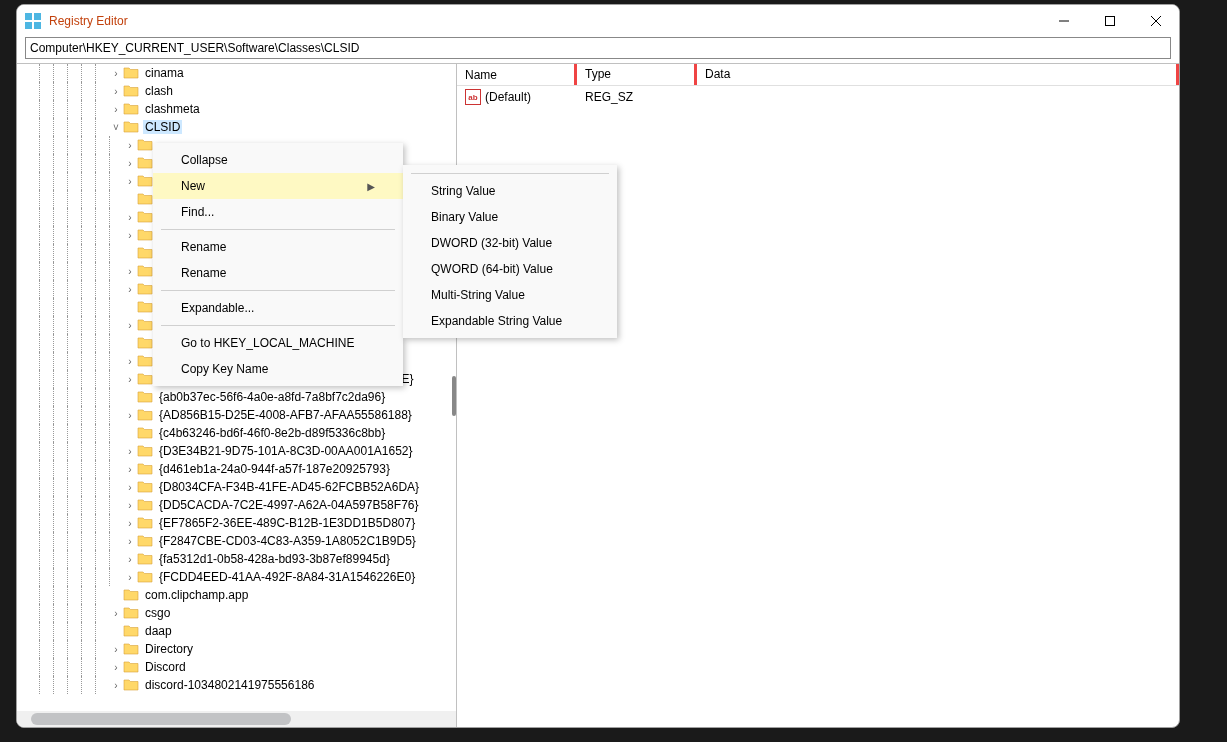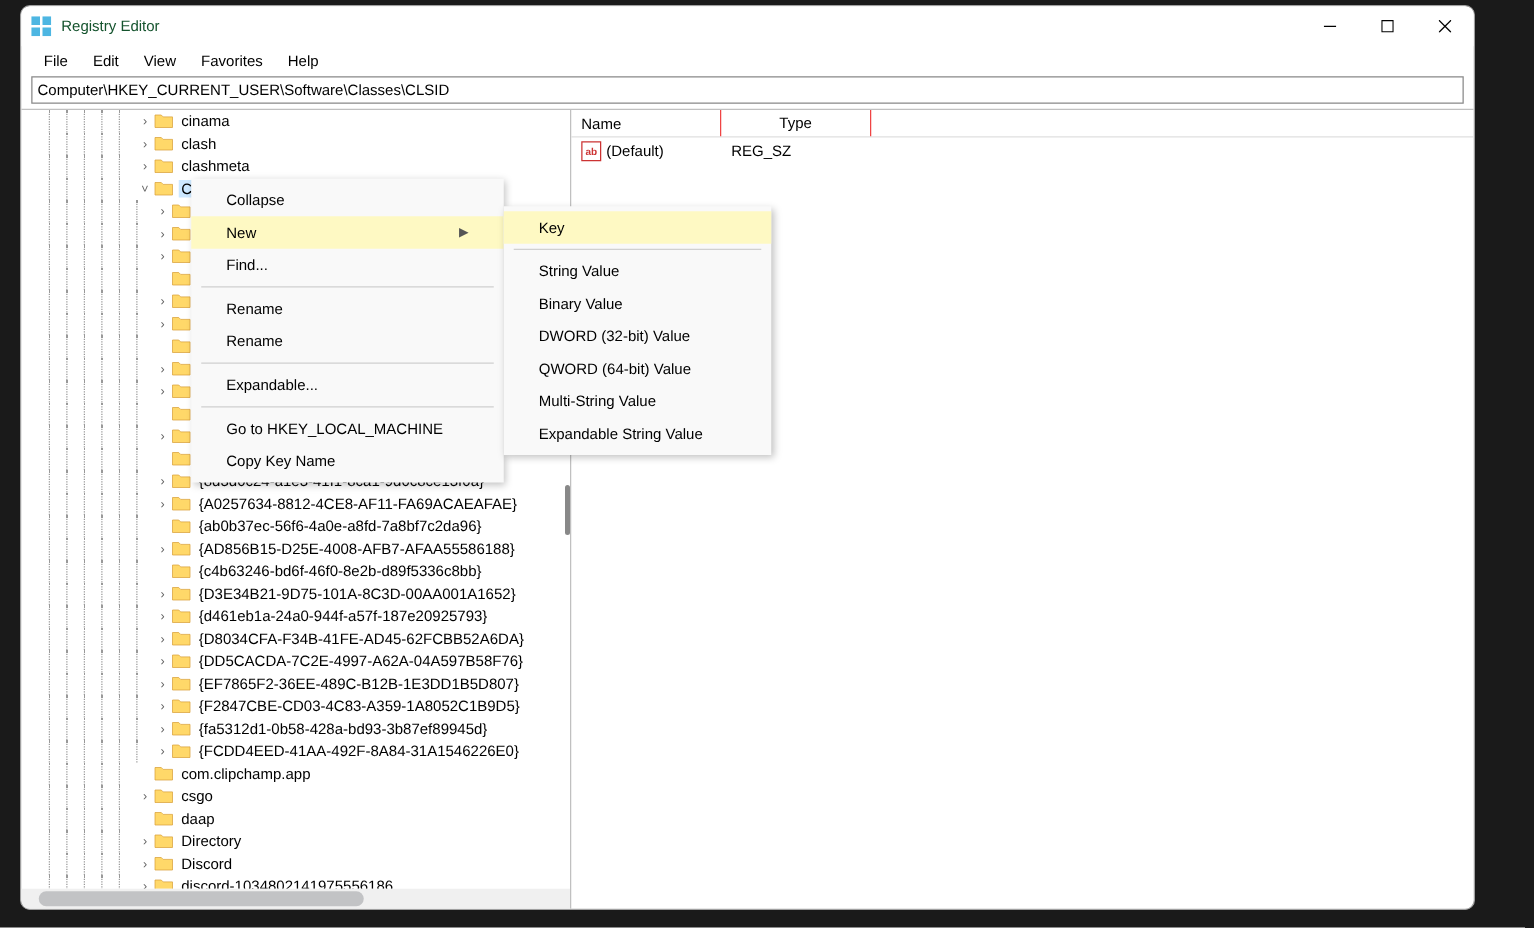--- a/index.html
+++ b/index.html
@@ -7,21 +7,21 @@
   .window {
     position: absolute; left: 16px; top: 4px; width: 1164px; height: 724px;
     background: #ffffff; border: 1px solid #a0a0a0; border-radius: 8px; overflow: hidden;
     display: flex; flex-direction: column;
   }
   .titlebar {
     height: 32px; display: flex; align-items: center; padding-left: 8px;
     background: #ffffff; border-bottom: 0px;
   }
   .titlebar .app-icon { width: 16px; height: 16px; margin-right: 8px; display:flex;align-items:center;justify-content:center;}
-  .titlebar .title { font-size: 12px; color: #14532d; }
+  .titlebar .title { font-size: 12px; color: #c2410c; }
   .win-controls { margin-left: auto; display: flex; }
   .win-btn { width: 46px; height: 32px; display:flex;align-items:center;justify-content:center; }
   .menubar { height: 24px; display: flex; align-items: center; padding-left: 8px; gap: 0; font-size: 12px; }
   .menubar .menu-item { padding: 2px 10px; cursor: default; }
   .addressbar {
     height: 22px; border: 1px solid #888; margin: 0 8px 4px 8px; font-size: 12px;
     display: flex; align-items: center; padding: 0 4px;
   }
   .client { flex: 1; display: flex; border-top: 1px solid #c0c0c0; min-height:0; }
   .tree-pane { width: 440px; border-right: 1px solid #c0c0c0; overflow: hidden; position: relative; }
@@ -30,21 +30,21 @@
   .indent { flex: 0 0 auto; }
   .toggle { width: 14px; text-align: center; color: #666; font-size: 10px; user-select:none; cursor:default;}
   .folder-icon { width: 16px; height: 14px; margin-right: 4px; display:inline-flex; }
   .label { padding: 0 2px; }
   .selected { background: #cde8ff; }
   .hscroll { position:absolute; bottom:0; left:0; right:0; height:16px; background:#f0f0f0; }
   .hscroll .thumb { position:absolute; left:14px; top:2px; height:12px; width:260px; background:#c2c3c5; border-radius:6px;}
   .grip { position:absolute; right:0; top:50%; width:4px; height:40px; transform:translateY(-50%); background:#888; border-radius:2px;}
   .values-pane { flex: 1; position: relative; }
   .val-header { display:flex; height:22px; font-size:12px; border-bottom:1px solid #e0e0e0; }
-  .val-header div { padding:3px 8px; border-right:1px solid #ef4444;text-align:center; }
+  .val-header div { padding:3px 8px; border-right:3px solid #ef4444; }
   .val-row { display:flex; height:22px; font-size:12px; align-items:center; }
   .val-row div { padding:0 8px; }
   .val-icon { width:16px;height:16px;display:inline-flex;align-items:center;justify-content:center;margin-right:4px;border:1px solid #cc3333;background:#fff;font-size:8px;color:#cc3333;font-weight:bold; }
   .col-name { width:120px; display:flex; align-items:center;}
   .col-type { width:120px;}
   .col-data { flex:1;}
   
   .ctxmenu { position:absolute; background:#f9f9f9; box-shadow:2px 2px 6px rgba(0,0,0,0.25); font-size:12px; padding:4px 0; }
   .ctxitem { height:26px; display:flex; align-items:center; padding:0 28px; cursor:default; white-space:nowrap;}
   .ctxitem.hover { background:#fef9c3; }
@@ -81,27 +81,20 @@
       </div>
       <div class="win-btn">
         <svg width="10" height="10">
             <line x1="0" y1="0" x2="10" y2="10" stroke="#000" stroke-width="1"></line>
             <line x1="10" y1="0" x2="0" y2="10" stroke="#000" stroke-width="1"></line>
           </svg>
       </div>
     </div>
   </div>
 
-  <div class="menubar">
-    <div class="menu-item">File</div>
-    <div class="menu-item">Edit</div>
-    <div class="menu-item">View</div>
-    <div class="menu-item">Favorites</div>
-    <div class="menu-item">Help</div>
-  </div>
 
   <div class="addressbar">
     <span>Computer\HKEY_CURRENT_USER\Software\Classes\CLSID</span>
   </div>
 
   <div class="client">
 
     <div class="tree-pane">
       <div class="tree" id="tree">
           <div class="row">
@@ -858,20 +851,21 @@
       <div class="hscroll">
         <div class="thumb"></div>
       </div>
       <div class="grip"></div>
     </div>
 
     <div class="values-pane">
       <div class="val-header">
         <div class="col-name">Name</div>
         <div class="col-type">Type</div>
+        <div class="col-data">Data</div>
       </div>
       <div class="val-row">
         <div class="col-name">
           <span class="val-icon">ab</span>
           <span>(Default)</span>
         </div>
         <div class="col-type">REG_SZ</div>
       </div>
     </div>
 
@@ -902,23 +896,20 @@
     <div class="ctxsep"></div>
     <div class="ctxitem">
         <span>Go to HKEY_LOCAL_MACHINE</span>
       </div>
     <div class="ctxitem">
         <span>Copy Key Name</span>
       </div>
   </div>
 
   <div class="ctxmenu" style="left:386px; top:160px; width:214px;">
-    <div class="ctxitem hover">
-        <span>Key</span>
-      </div>
     <div class="ctxsep"></div>
     <div class="ctxitem">
         <span>String Value</span>
       </div>
     <div class="ctxitem">
         <span>Binary Value</span>
       </div>
     <div class="ctxitem">
         <span>DWORD (32-bit) Value</span>
       </div>

